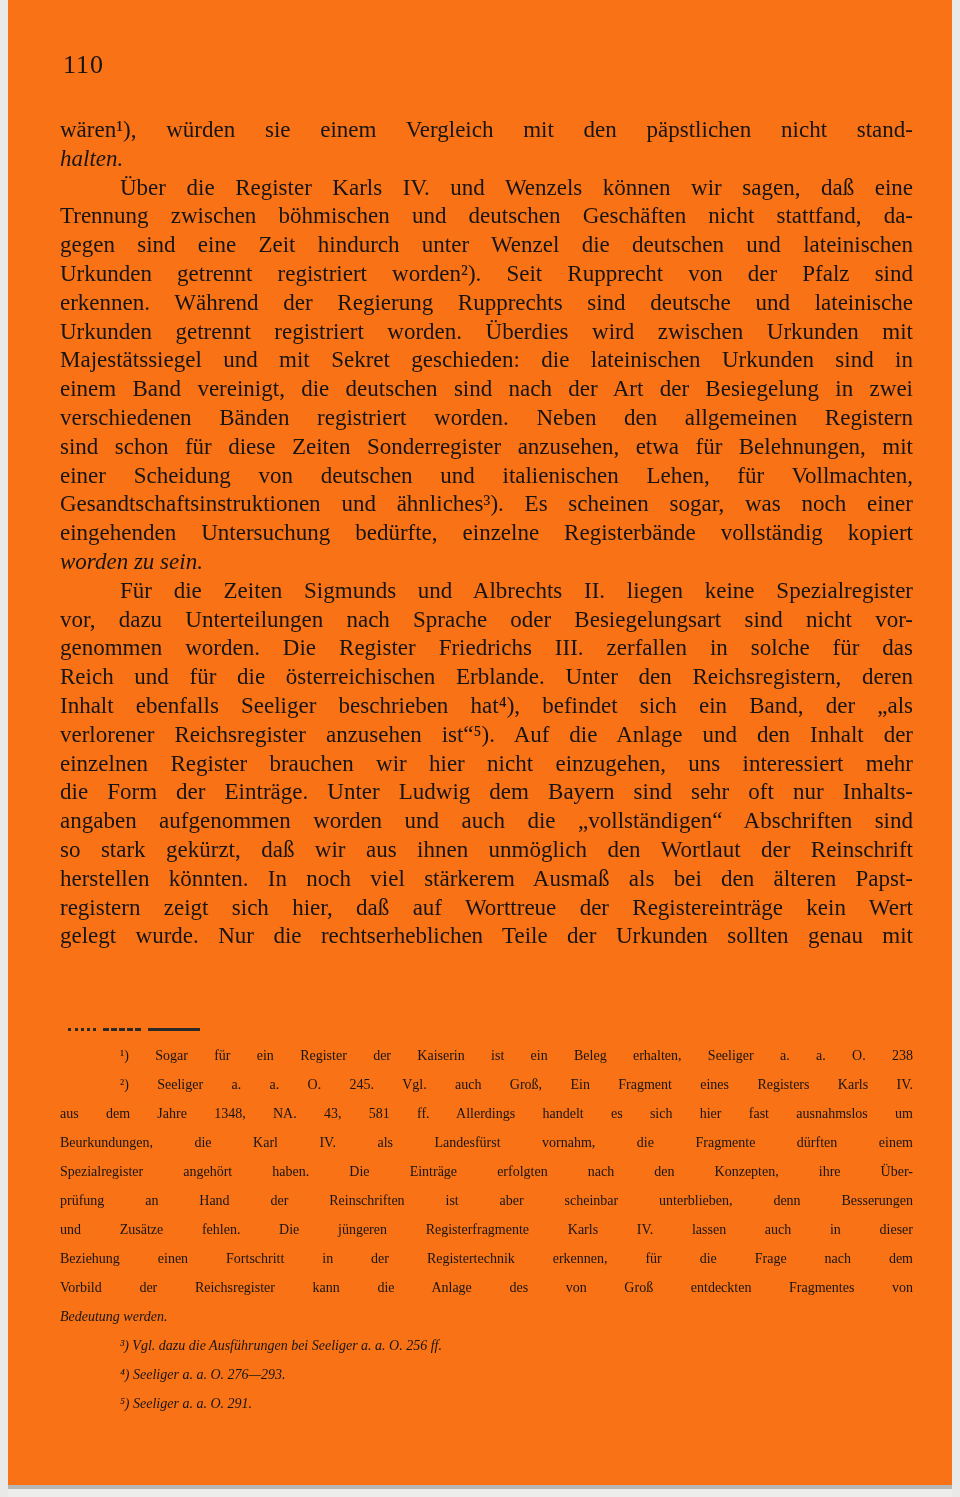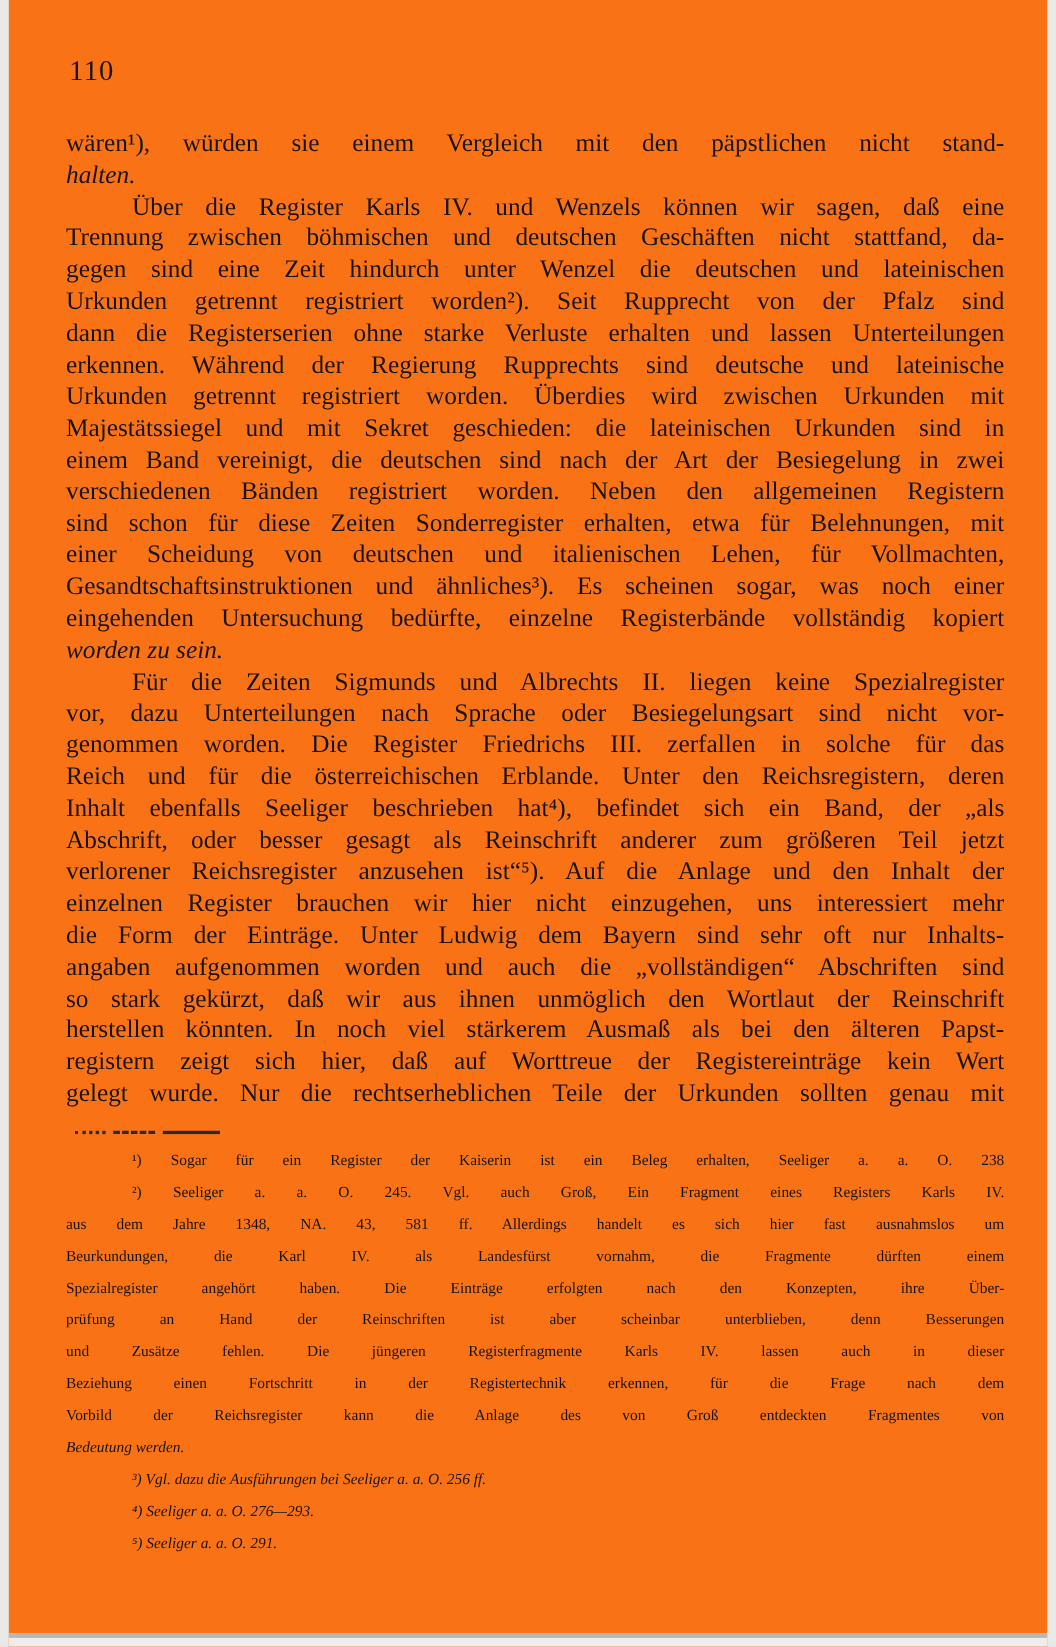--- a/index.html
+++ b/index.html
@@ -78,39 +78,37 @@
   <div class="maintext" id="maintext">
       <div class="para">
         <div class="line">wären¹), würden sie einem Vergleich mit den päpstlichen nicht stand-</div>
         <div class="line endline">halten.</div>
       </div>
       <div class="para">
         <div class="line indent">Über die Register Karls IV. und Wenzels können wir sagen, daß eine</div>
         <div class="line">Trennung zwischen böhmischen und deutschen Geschäften nicht stattfand, da-</div>
         <div class="line">gegen sind eine Zeit hindurch unter Wenzel die deutschen und lateinischen</div>
         <div class="line">Urkunden getrennt registriert worden²). Seit Rupprecht von der Pfalz sind</div>
-        <div class="line">dann die Registerserien ohne starke Verluste erhalten und lassen Unterteilungen</div>
         <div class="line">erkennen. Während der Regierung Rupprechts sind deutsche und lateinische</div>
         <div class="line">Urkunden getrennt registriert worden. Überdies wird zwischen Urkunden mit</div>
         <div class="line">Majestätssiegel und mit Sekret geschieden: die lateinischen Urkunden sind in</div>
         <div class="line">einem Band vereinigt, die deutschen sind nach der Art der Besiegelung in zwei</div>
         <div class="line">verschiedenen Bänden registriert worden. Neben den allgemeinen Registern</div>
-        <div class="line">sind schon für diese Zeiten Sonderregister erhalten, etwa für Belehnungen, mit</div>
+        <div class="line">sind schon für diese Zeiten Sonderregister anzusehen, etwa für Belehnungen, mit</div>
         <div class="line">einer Scheidung von deutschen und italienischen Lehen, für Vollmachten,</div>
         <div class="line">Gesandtschaftsinstruktionen und ähnliches³). Es scheinen sogar, was noch einer</div>
         <div class="line">eingehenden Untersuchung bedürfte, einzelne Registerbände vollständig kopiert</div>
         <div class="line endline">worden zu sein.</div>
       </div>
       <div class="para">
         <div class="line indent">Für die Zeiten Sigmunds und Albrechts II. liegen keine Spezialregister</div>
         <div class="line">vor, dazu Unterteilungen nach Sprache oder Besiegelungsart sind nicht vor-</div>
         <div class="line">genommen worden. Die Register Friedrichs III. zerfallen in solche für das</div>
         <div class="line">Reich und für die österreichischen Erblande. Unter den Reichsregistern, deren</div>
         <div class="line">Inhalt ebenfalls Seeliger beschrieben hat⁴), befindet sich ein Band, der „als</div>
-        <div class="line">Abschrift, oder besser gesagt als Reinschrift anderer zum größeren Teil jetzt</div>
         <div class="line">verlorener Reichsregister anzusehen ist“⁵). Auf die Anlage und den Inhalt der</div>
         <div class="line">einzelnen Register brauchen wir hier nicht einzugehen, uns interessiert mehr</div>
         <div class="line">die Form der Einträge. Unter Ludwig dem Bayern sind sehr oft nur Inhalts-</div>
         <div class="line">angaben aufgenommen worden und auch die „vollständigen“ Abschriften sind</div>
         <div class="line">so stark gekürzt, daß wir aus ihnen unmöglich den Wortlaut der Reinschrift</div>
         <div class="line">herstellen könnten. In noch viel stärkerem Ausmaß als bei den älteren Papst-</div>
         <div class="line">registern zeigt sich hier, daß auf Worttreue der Registereinträge kein Wert</div>
         <div class="line">gelegt wurde. Nur die rechtserheblichen Teile der Urkunden sollten genau mit</div>
       </div>
     </div>

